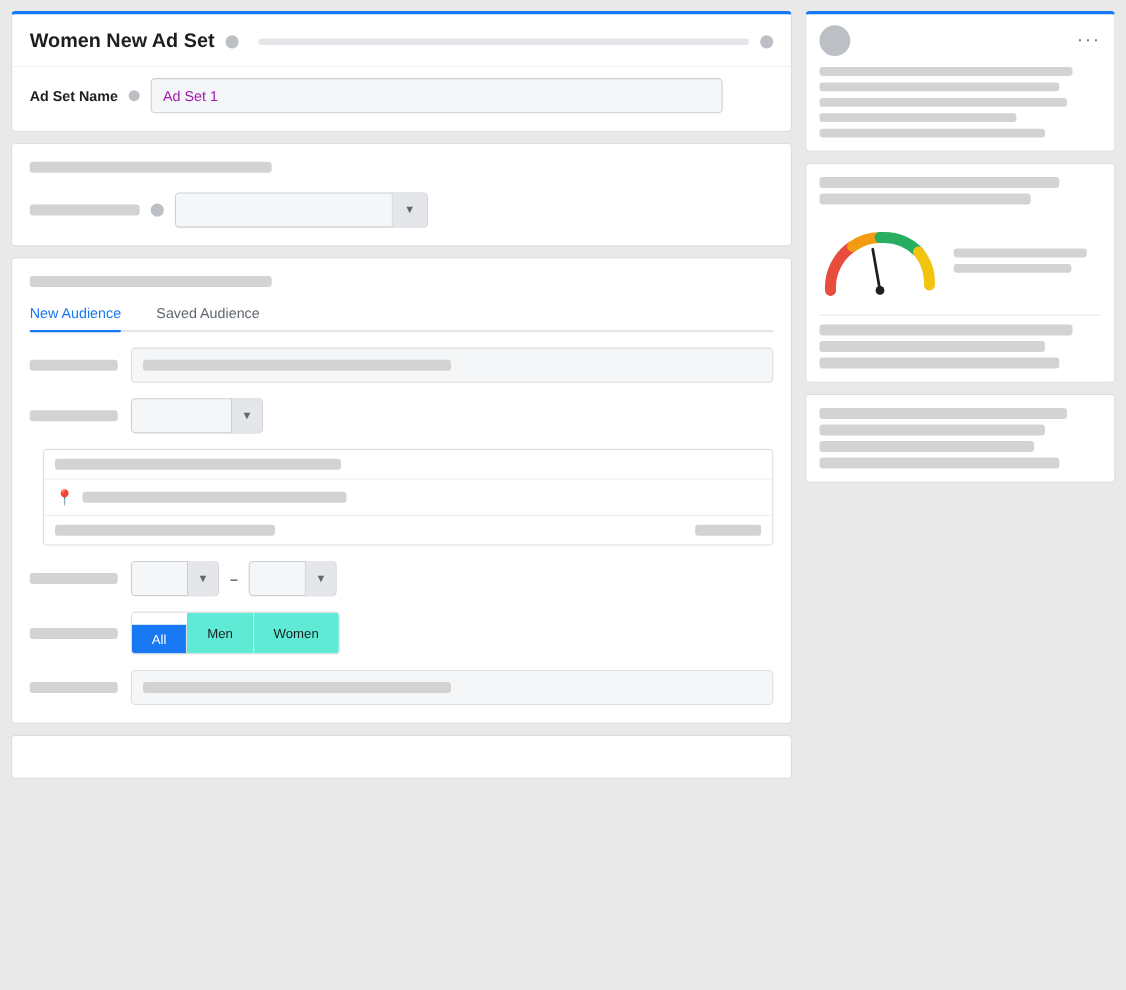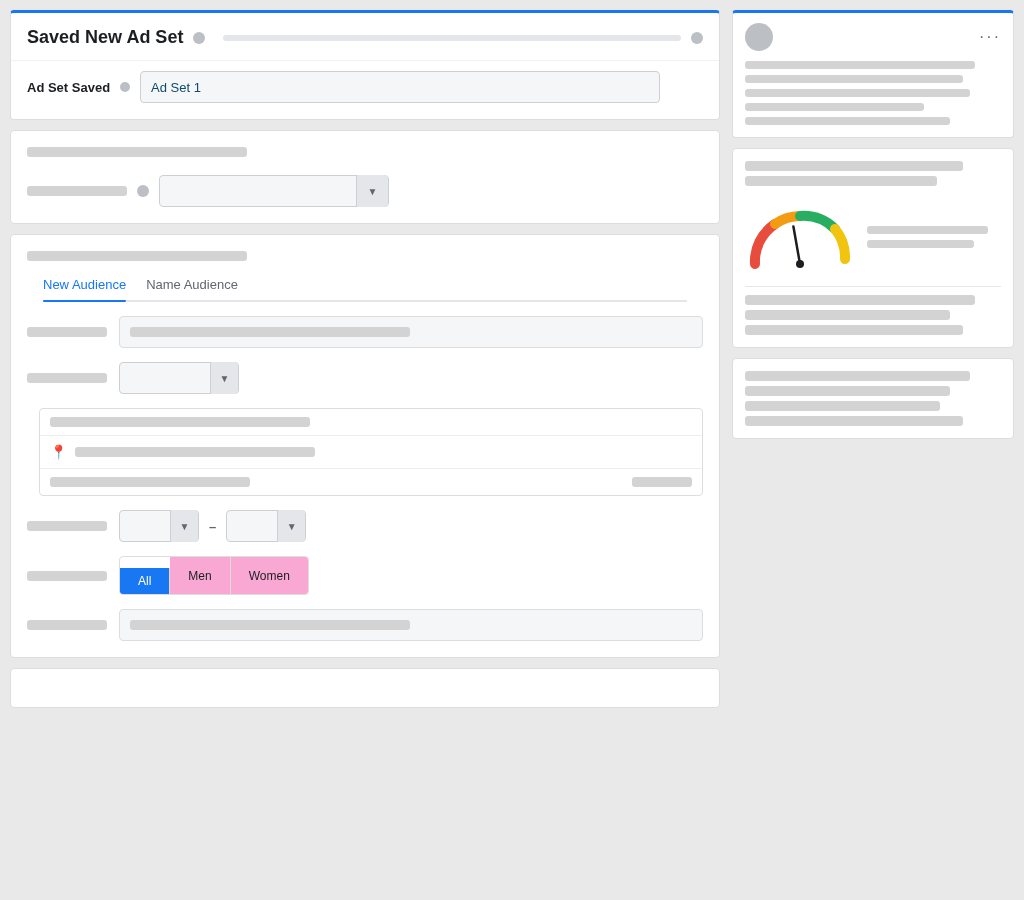--- a/index.html
+++ b/index.html
@@ -89,21 +89,21 @@
     }
     .ad-set-name-input {
       flex: 1;
       max-width: 520px;
       height: 32px;
       border: 1px solid #ccd0d5;
       border-radius: 4px;
       padding: 0 10px;
       font-size: 13px;
       background: #f5f6f7;
-      color: #0c4a6e;
+      color: #a21caf;
       outline: none;
     }
     
     .section-card {
       padding: 16px;
     }
     .section-title {
       font-size: 16px;
       font-weight: 700;
       color: #1c1e21;
@@ -164,22 +164,22 @@
       cursor: pointer;
       font-size: 10px;
       color: #606770;
     }
     
     .audience-section {
       padding: 16px;
     }
     .audience-tabs {
       display: flex;
-      gap: 20px;
-      margin: 10px 16px 0;
+      gap: 32px;
+      margin: 10px 0 0;
       border-bottom: 2px solid #e4e6ea;
     }
     .audience-tab {
       padding: 6px 0 8px;
       font-size: 13px;
       color: #606770;
       cursor: pointer;
       position: relative;
     }
     .audience-tab.active {
@@ -317,21 +317,21 @@
     
     .gender-btn-group {
       display: flex;
       gap: 0;
       border-radius: 4px;
       overflow: hidden;
       border: 1px solid #ddd;
     }
     .gender-btn {
       padding: 6px 18px;
-      background: #f9a8d4;
+      background: #5eead4;
       border: none;
       border-right: 1px solid #ddd;
       cursor: pointer;
       font-size: 12px;
       color: #1c1e21;
     }
     .gender-btn:last-child { border-right: none; }
     .gender-btn.active {
       background: #1877f2;
       color: #fff;
@@ -420,27 +420,27 @@
   </style>
 </head>
 <body>
 
 <div class="main-layout">
 
   <div class="left-column">
 
     <div class="card header-card">
       <div class="header-card-inner">
-        <span class="header-title">Saved New Ad Set</span>
+        <span class="header-title">Women New Ad Set</span>
         <div class="header-dot"></div>
         <div class="header-progress-bar"></div>
         <div class="header-progress-dot"></div>
       </div>
       <div class="ad-set-name-row">
-        <label class="ad-set-name-label">Ad Set Saved</label>
+        <label class="ad-set-name-label">Ad Set Name</label>
         <div class="name-dot"></div>
         <input class="ad-set-name-input" type="text" value="Ad Set 1" style="">
       </div>
     </div>
 
     <div class="card section-card">
       <div class="page-desc-skeleton skeleton"></div>
       <div class="page-select-row">
         <div class="skeleton page-label-skeleton"></div>
         <div class="select-circle"></div>
@@ -456,21 +456,21 @@
     <div class="card">
       <div class="audience-section">
 
         <div class="skeleton" style="width:220px; margin-bottom:6px;"></div>
 
         <div class="audience-tabs">
           <div class="audience-tab active">
             <span>New Audience</span>
           </div>
           <div class="audience-tab">
-            <span>Name Audience</span>
+            <span>Saved Audience</span>
           </div>
         </div>
 
         <div class="audience-fields">
 
           <div class="field-row">
             <div class="field-label-skeleton skeleton"></div>
             <div class="field-input-skeleton">
               <div class="field-input-inner-skeleton"></div>
             </div>

